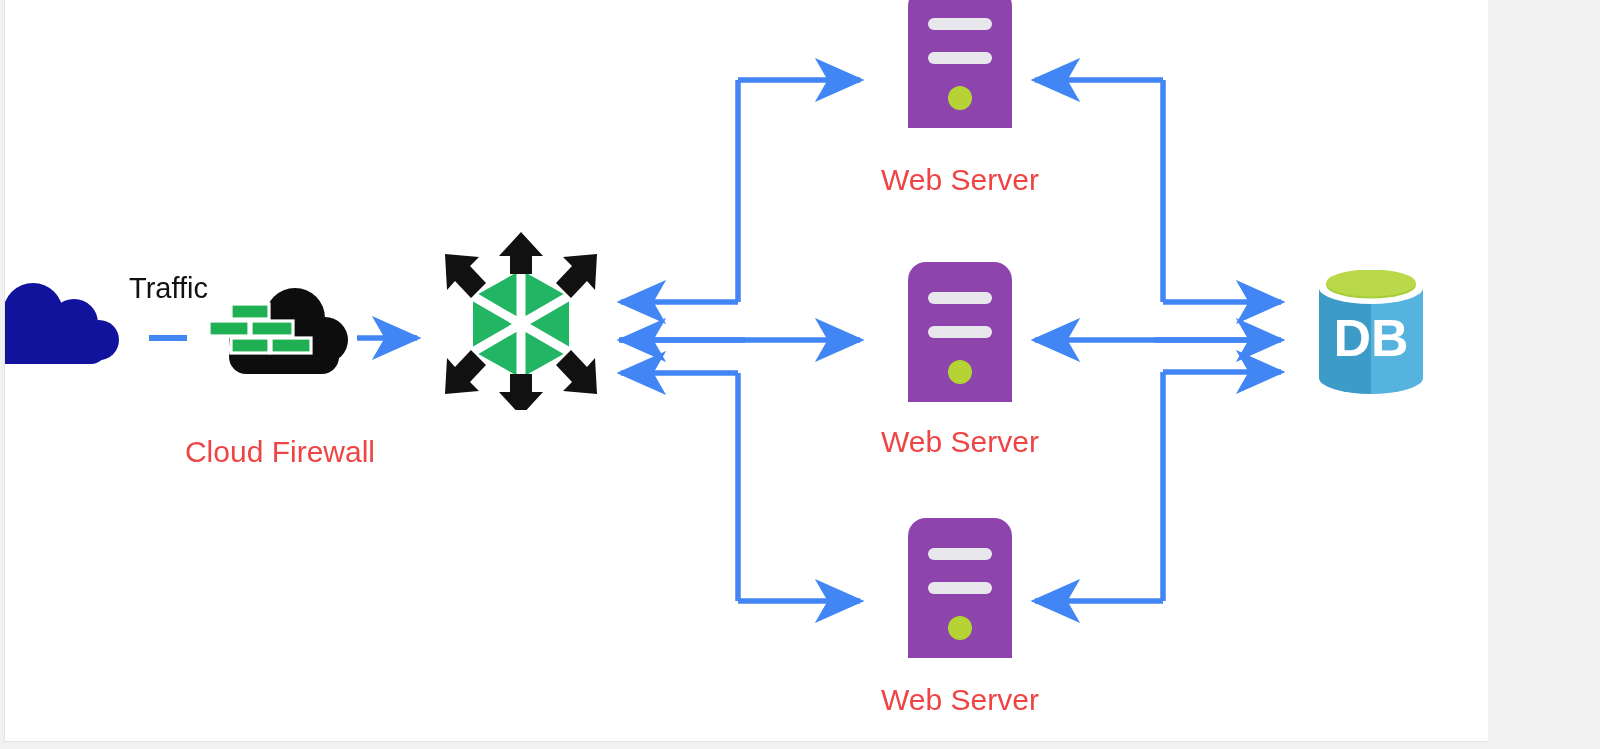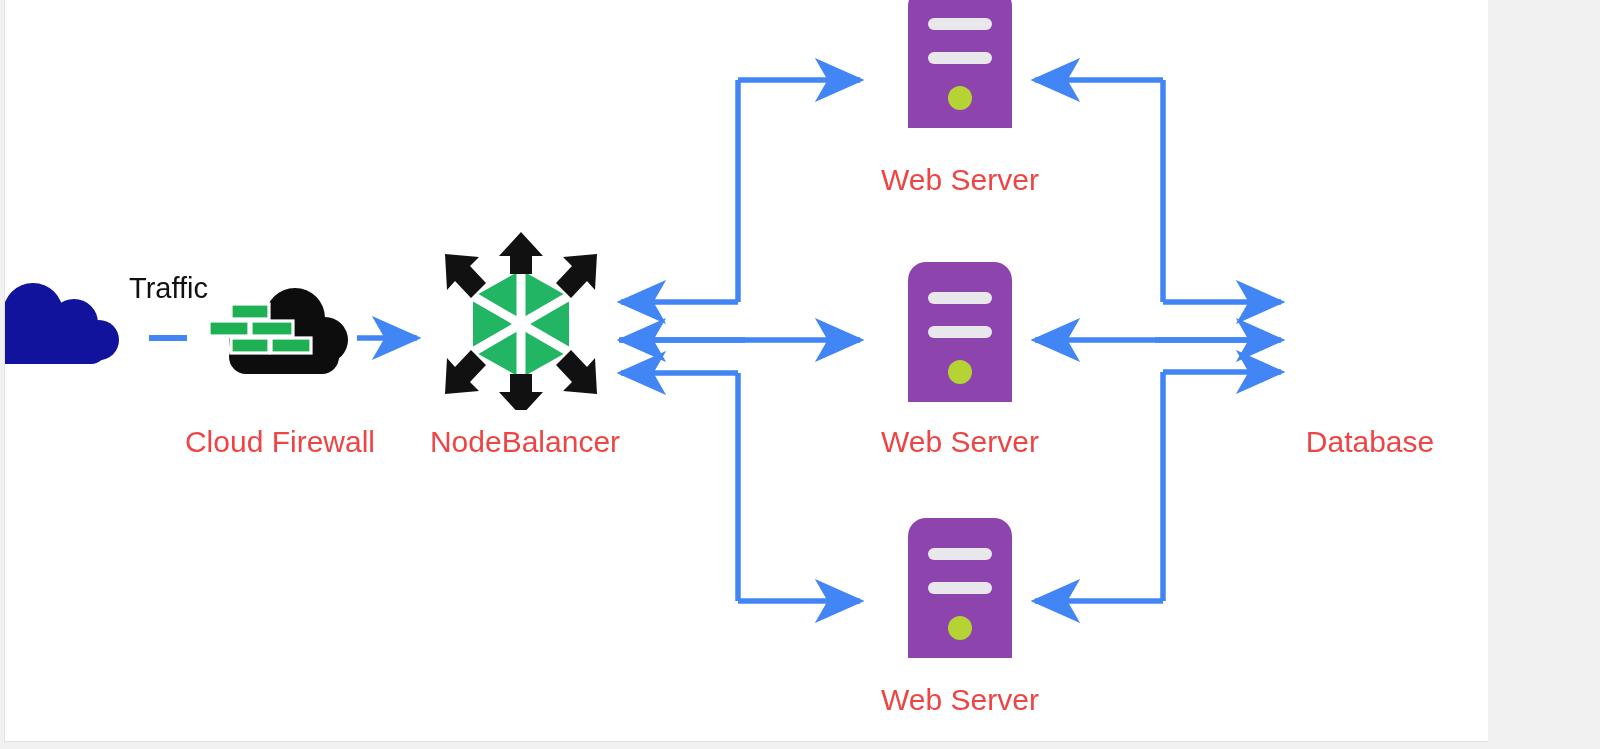--- a/index.html
+++ b/index.html
@@ -99,21 +99,21 @@
   #server-3 { left: 903px; top: 518px; }
 
   
   #database-icon {
     left: 1306px;
     top: 270px;
     width: 120px;
     height: 130px;
   }
 
-  #label-firewall   { left: 155px;  top: 425px; width: 240px; }
+  #label-firewall   { left: 155px;  top: 435px; width: 240px; }
   #label-balancer   { left: 400px;  top: 425px; width: 240px; }
   #label-server-1   { left: 835px;  top: 163px; width: 240px; }
   #label-server-2   { left: 835px;  top: 425px; width: 240px; }
   #label-server-3   { left: 835px;  top: 683px; width: 240px; }
   #label-database   { left: 1245px; top: 425px; width: 240px; }
 </style>
 </head>
 <body>
 
 <div id="screen">
@@ -246,22 +246,34 @@
 
     <div class="node server-icon" id="server-3">
       <svg viewBox="0 0 104 140" width="104" height="140" xmlns="http://www.w3.org/2000/svg">
         <path d="M0 18 A18 18 0 0 1 18 0 L86 0 A18 18 0 0 1 104 18 L104 140 L0 140 Z" fill="#8e44ad"></path>
         <rect x="20" y="30" width="64" height="12" rx="6" fill="#e8e8ec"></rect>
         <rect x="20" y="64" width="64" height="12" rx="6" fill="#e8e8ec"></rect>
         <circle cx="52" cy="110" r="12" fill="#b5d334"></circle>
       </svg>
     </div>
 
+    <div class="node" id="database-icon">
+      <svg viewBox="0 0 120 130" width="120" height="130" xmlns="http://www.w3.org/2000/svg">
+
+        <path d="M8 18 L8 108 A52 16 0 0 0 60 124 L60 18 Z" fill="#3d9bc8"></path>
+        <path d="M112 18 L112 108 A52 16 0 0 1 60 124 L60 18 Z" fill="#55b3dd"></path>
+
+        <ellipse cx="60" cy="18" rx="52" ry="16" fill="#ffffff"></ellipse>
+
+        <ellipse cx="60" cy="15" rx="45" ry="13.5" fill="#a6ce39"></ellipse>
+        <ellipse cx="60" cy="13" rx="45" ry="13.5" fill="#b9d94a"></ellipse>
+
+        <text x="60" y="86" fill="#ffffff" font-size="52" font-weight="bold" text-anchor="middle" font-family="Liberation Sans, sans-serif">DB</text>
+      </svg>
+    </div>
 
     <div class="node-label" id="label-firewall">Cloud Firewall</div>
-    <div class="node-label" id="label-balancer">NodeBalancer</div>
     <div class="node-label" id="label-server-1">Web Server</div>
     <div class="node-label" id="label-server-2">Web Server</div>
     <div class="node-label" id="label-server-3">Web Server</div>
-    <div class="node-label" id="label-database">Database</div>
 
   </div>
 </div>
 
 </body></html>

